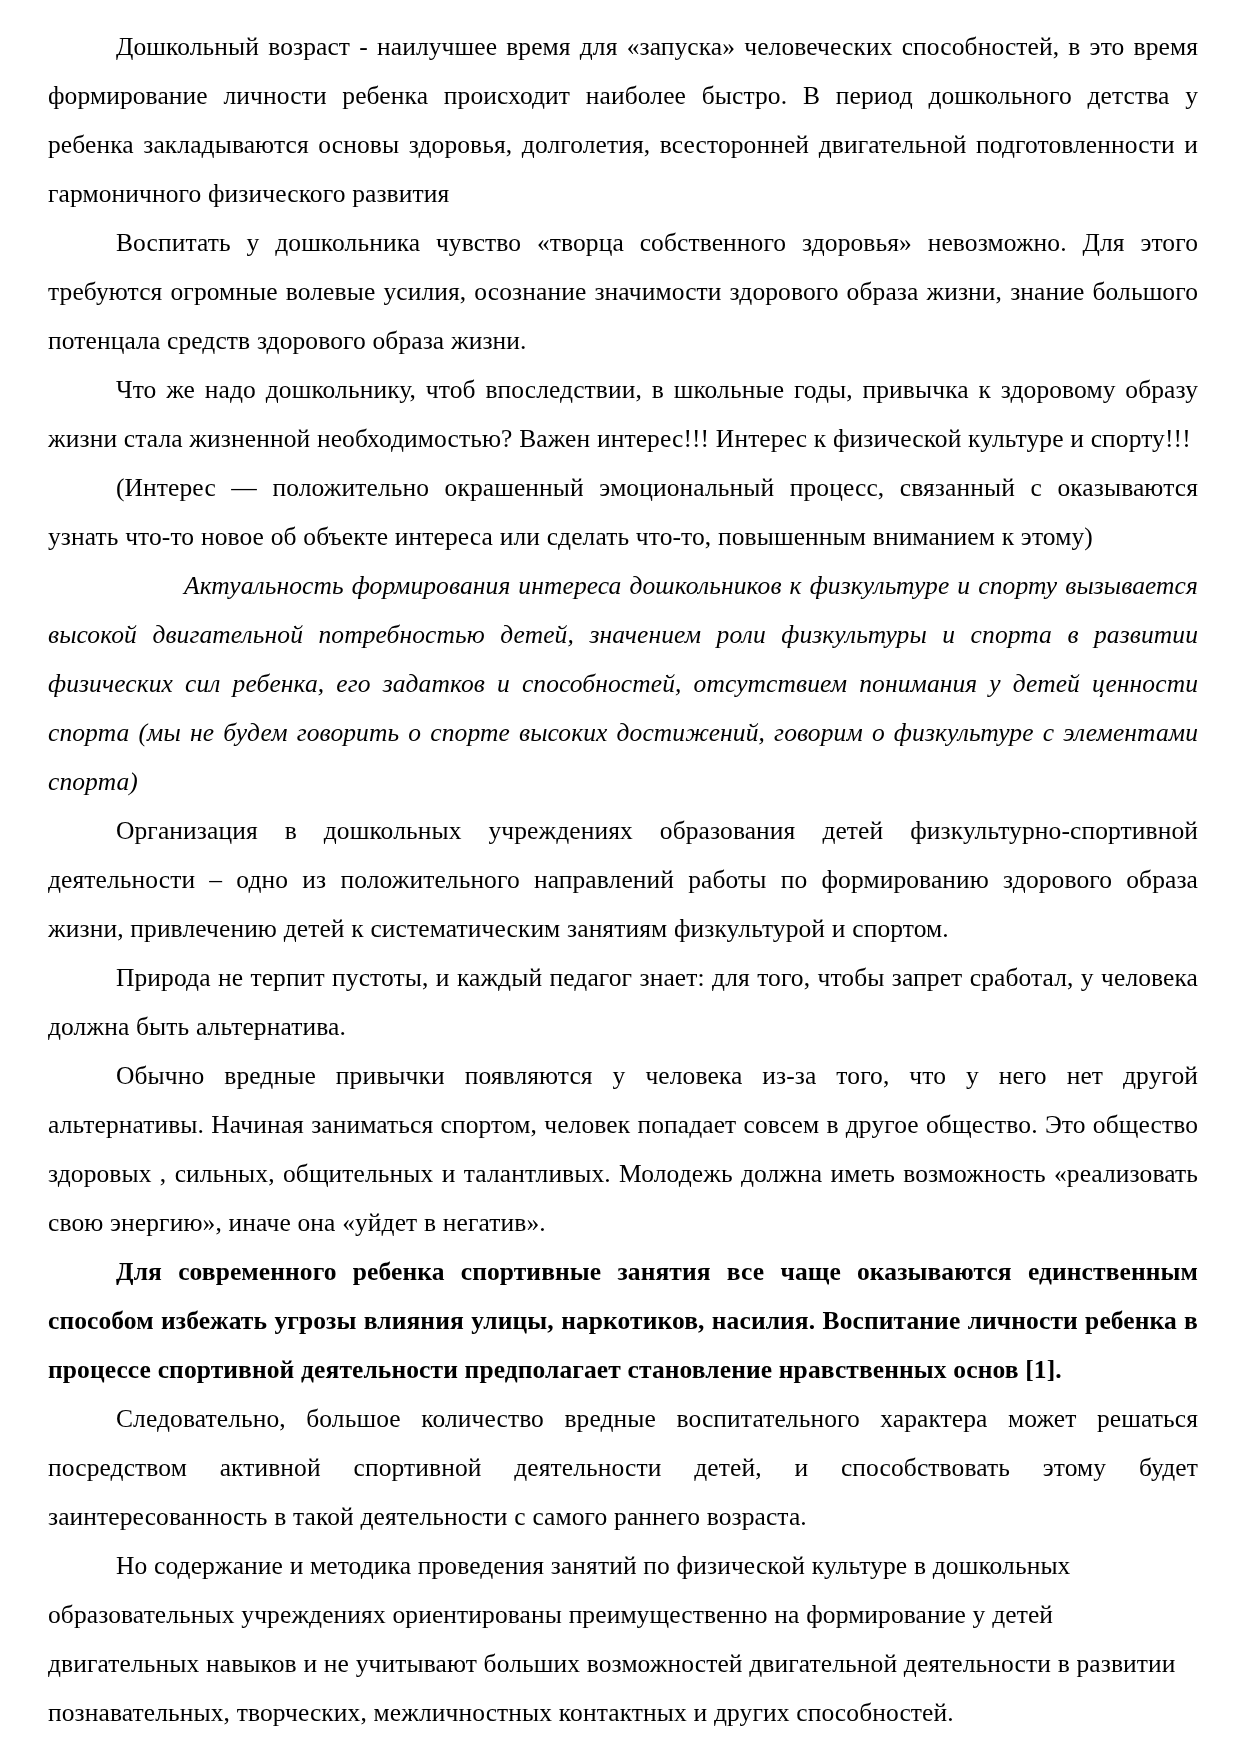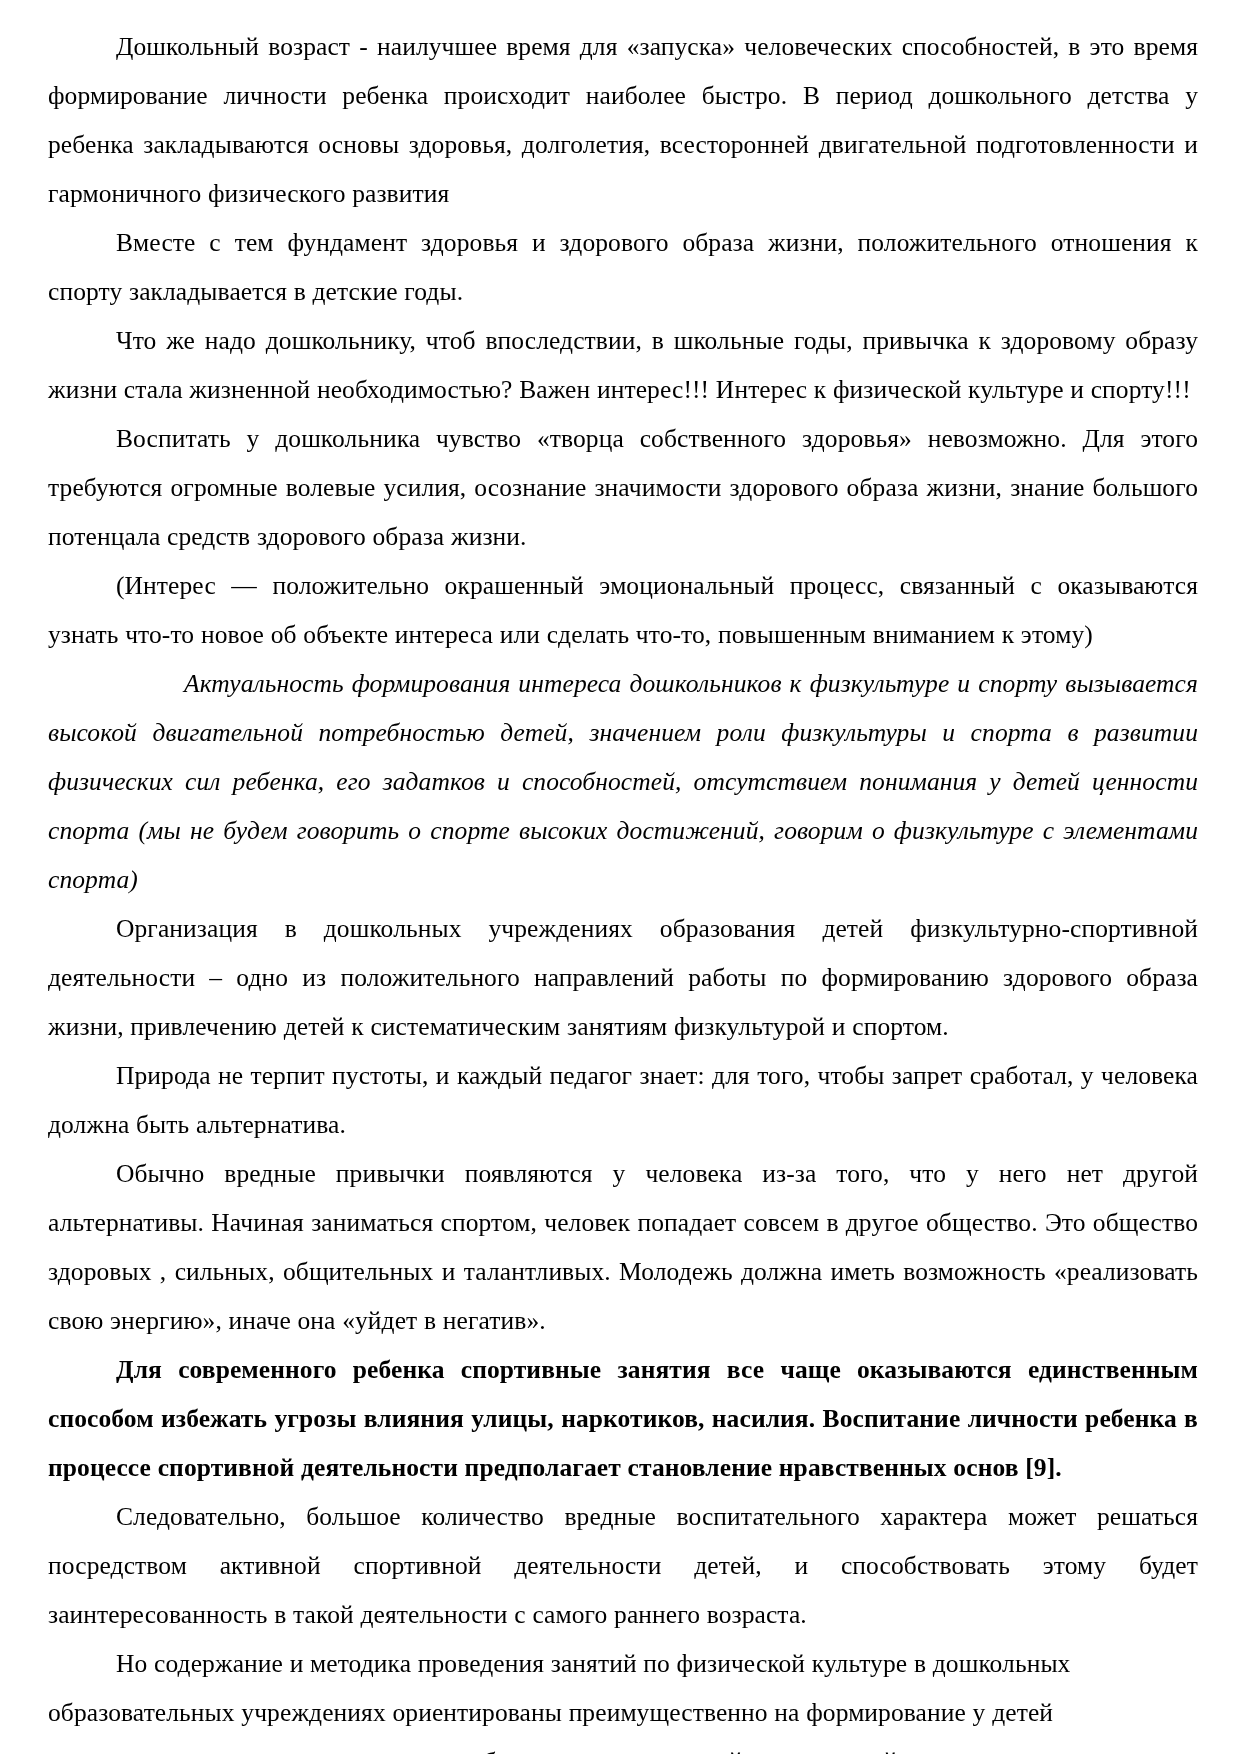--- a/index.html
+++ b/index.html
@@ -44,25 +44,24 @@
   p.para:last-child {
     text-align: left;
   }
 </style>
 </head>
 <body>
 
 <div class="page">
   <div class="doc-body">
     <p class="para">Дошкольный возраст - наилучшее время для «запуска» человеческих способностей, в это время формирование личности ребенка происходит наиболее быстро. В период дошкольного детства у ребенка закладываются основы здоровья, долголетия, всесторонней двигательной подготовленности и гармоничного физического развития</p>
-    <p class="para">Вместе с тем фундамент здоровья и здорового образа жизни, положительного отношения к спорту закладывается в детские годы.</p>
+    <p class="para">Воспитать   у дошкольника чувство «творца собственного здоровья» невозможно. Для  этого требуются огромные волевые усилия, осознание значимости здорового образа жизни, знание большого потенцала средств здорового образа жизни.</p>
     <p class="para">Что же надо дошкольнику, чтоб впоследствии, в школьные годы, привычка к здоровому образу жизни стала жизненной необходимостью? Важен интерес!!! Интерес к физической культуре и спорту!!!</p>
-    <p class="para">Воспитать   у дошкольника чувство «творца собственного здоровья» невозможно. Для  этого требуются огромные волевые усилия, осознание значимости здорового образа жизни, знание большого потенцала средств здорового образа жизни.</p>
     <p class="para">(Интерес — положительно окрашенный эмоциональный процесс, связанный с оказываются узнать что-то новое об объекте интереса или сделать что-то, повышенным вниманием к этому)</p>
     <p class="para deep-indent">Актуальность формирования интереса дошкольников к физкультуре и спорту  вызывается высокой двигательной потребностью детей, значением   роли физкультуры и спорта в развитии физических сил ребенка, его задатков и способностей,  отсутствием понимания у детей ценности спорта (мы не будем говорить о спорте высоких достижений, говорим о физкультуре с элементами спорта)</p>
     <p class="para">Организация в дошкольных учреждениях образования детей физкультурно-спортивной деятельности – одно из положительного направлений работы по формированию здорового образа жизни, привлечению детей к систематическим занятиям физкультурой и спортом.</p>
     <p class="para">Природа не терпит пустоты, и каждый педагог знает: для того, чтобы запрет сработал, у человека должна быть альтернатива.</p>
     <p class="para">Обычно вредные привычки появляются у человека из-за того, что у него нет другой альтернативы. Начиная заниматься спортом, человек попадает совсем в другое общество. Это общество здоровых , сильных, общительных и талантливых. Молодежь должна иметь возможность «реализовать свою энергию», иначе она «уйдет в негатив».</p>
-    <p class="para bold">Для современного ребенка спортивные занятия все чаще оказываются единственным способом избежать угрозы влияния улицы, наркотиков, насилия. Воспитание личности ребенка в процессе спортивной деятельности предполагает становление нравственных основ [9].</p>
+    <p class="para bold">Для современного ребенка спортивные занятия все чаще оказываются единственным способом избежать угрозы влияния улицы, наркотиков, насилия. Воспитание личности ребенка в процессе спортивной деятельности предполагает становление нравственных основ [1].</p>
     <p class="para">Следовательно, большое количество вредные воспитательного характера может решаться посредством активной спортивной деятельности детей, и способствовать этому будет заинтересованность в такой деятельности с самого раннего возраста.</p>
     <p class="para">Но   содержание и методика проведения занятий по физической культуре в дошкольных образовательных учреждениях ориентированы преимущественно на формирование у детей двигательных навыков и не учитывают больших возможностей двигательной деятельности в развитии познавательных, творческих, межличностных контактных и других способностей.</p>
   </div>
 </div>
 
 </body></html>

